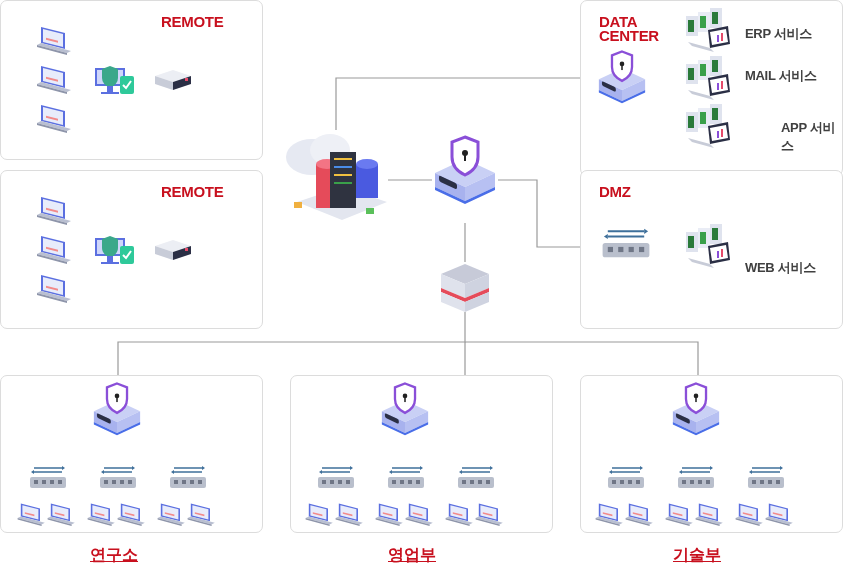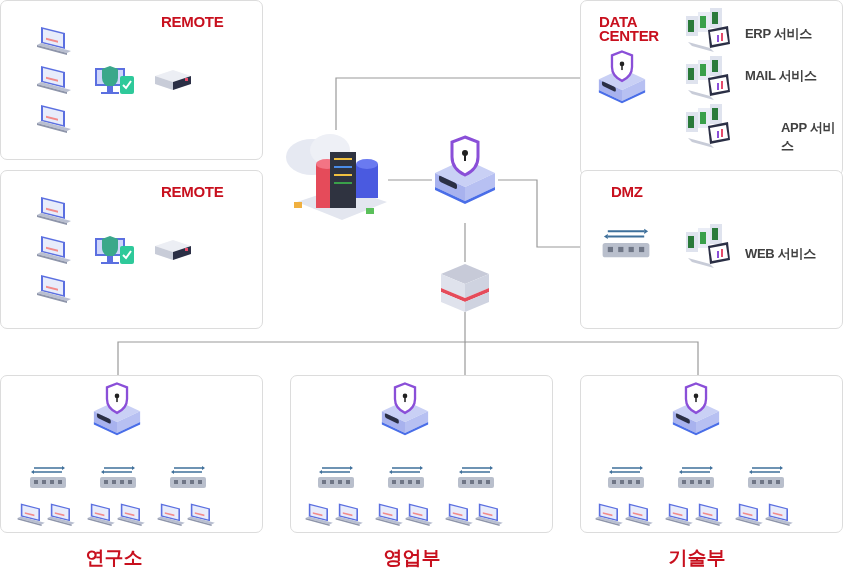--- a/index.html
+++ b/index.html
@@ -1,21 +1,21 @@
 <!DOCTYPE html>
 <html><head>
 <meta charset="utf-8">
 <style>
   html, body { margin:0; padding:0; background:#ffffff; }
   body { width:843px; height:574px; position:relative; overflow:hidden;
          font-family:"Liberation Sans", "DejaVu Sans", sans-serif; }
   .panel { position:absolute; border:1px solid #dcdcdc; border-radius:7px; background:#fff; box-sizing:border-box; }
   .title-red { position:absolute; color:#c8101e; font-weight:bold; font-size:15px; letter-spacing:-0.3px; line-height:17px; }
   .svc-label { position:absolute; color:#404040; font-weight:bold; font-size:13px; letter-spacing:-0.3px; }
-  .dept-label { position:absolute; color:#c8101e; font-weight:bold; font-size:19px; text-align:center; width:120px; }
+  .dept-label { position:absolute; color:#c8101e; font-weight:bold; font-size:16px; text-align:center; width:120px;text-decoration:underline; }
   svg.wires { position:absolute; left:0; top:0; }
   .ico { position:absolute; }
 </style>
 </head>
 <body>
 
 <svg class="wires" width="843" height="574">
   <g stroke="#9a9a9a" stroke-width="1.2" fill="none">
 
     <polyline points="336,130 336,78 595,78"></polyline>
@@ -56,22 +56,22 @@
   <div class="title-red" style="left:160px;top:12px;">REMOTE</div>
 </div>
 <div class="panel" style="left:580px;top:0;width:263px;height:176px;">
   <div class="title-red" style="left:18px;top:12px;">DATA</div>
   <div class="title-red" style="left:18px;top:26px;">CENTER</div>
   <div class="svc-label" style="left:164px;top:24px;">ERP 서비스</div>
   <div class="svc-label" style="left:164px;top:66px;">MAIL 서비스</div>
   <div class="svc-label" style="left:164px;top:118px;margin-left:36px;">APP 서비스</div>
 </div>
 <div class="panel" style="left:580px;top:170px;width:263px;height:159px;">
-  <div class="title-red" style="left:30px;top:12px;">DMZ</div>
-  <div class="svc-label" style="left:164px;top:74px;">WEB 서비스</div>
+  <div class="title-red" style="left:18px;top:12px;">DMZ</div>
+  <div class="svc-label" style="left:164px;top:88px;">WEB 서비스</div>
 </div>
 <div class="panel" style="left:0;top:375px;width:263px;height:158px;"></div>
 <div class="panel" style="left:290px;top:375px;width:263px;height:158px;"></div>
 <div class="panel" style="left:580px;top:375px;width:263px;height:158px;"></div>
 
 <div class="dept-label" style="left:54px;top:545px;">연구소</div>
 <div class="dept-label" style="left:352px;top:545px;text-align:center;">영업부</div>
 <div class="dept-label" style="left:637px;top:545px;">기술부</div>
 
 <svg width="0" height="0" style="position:absolute">

